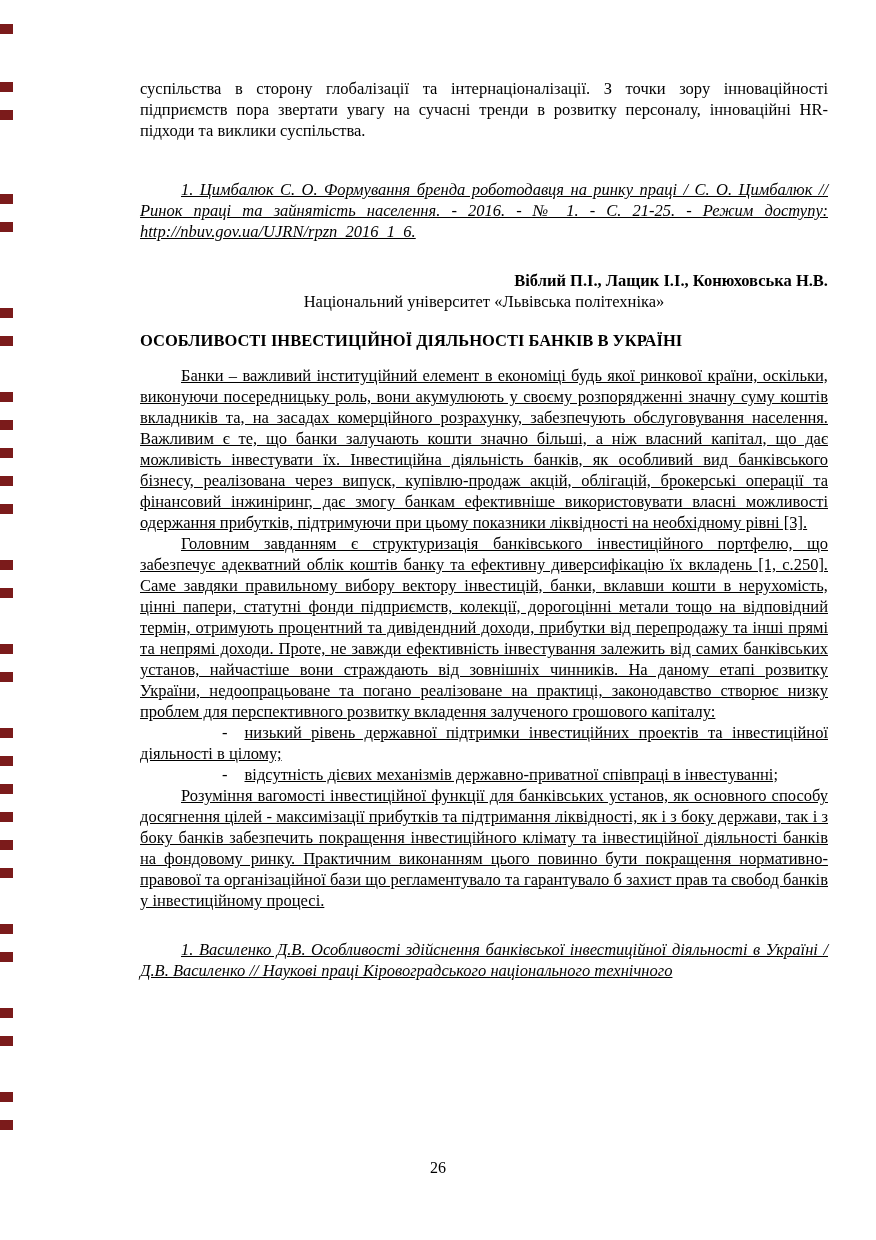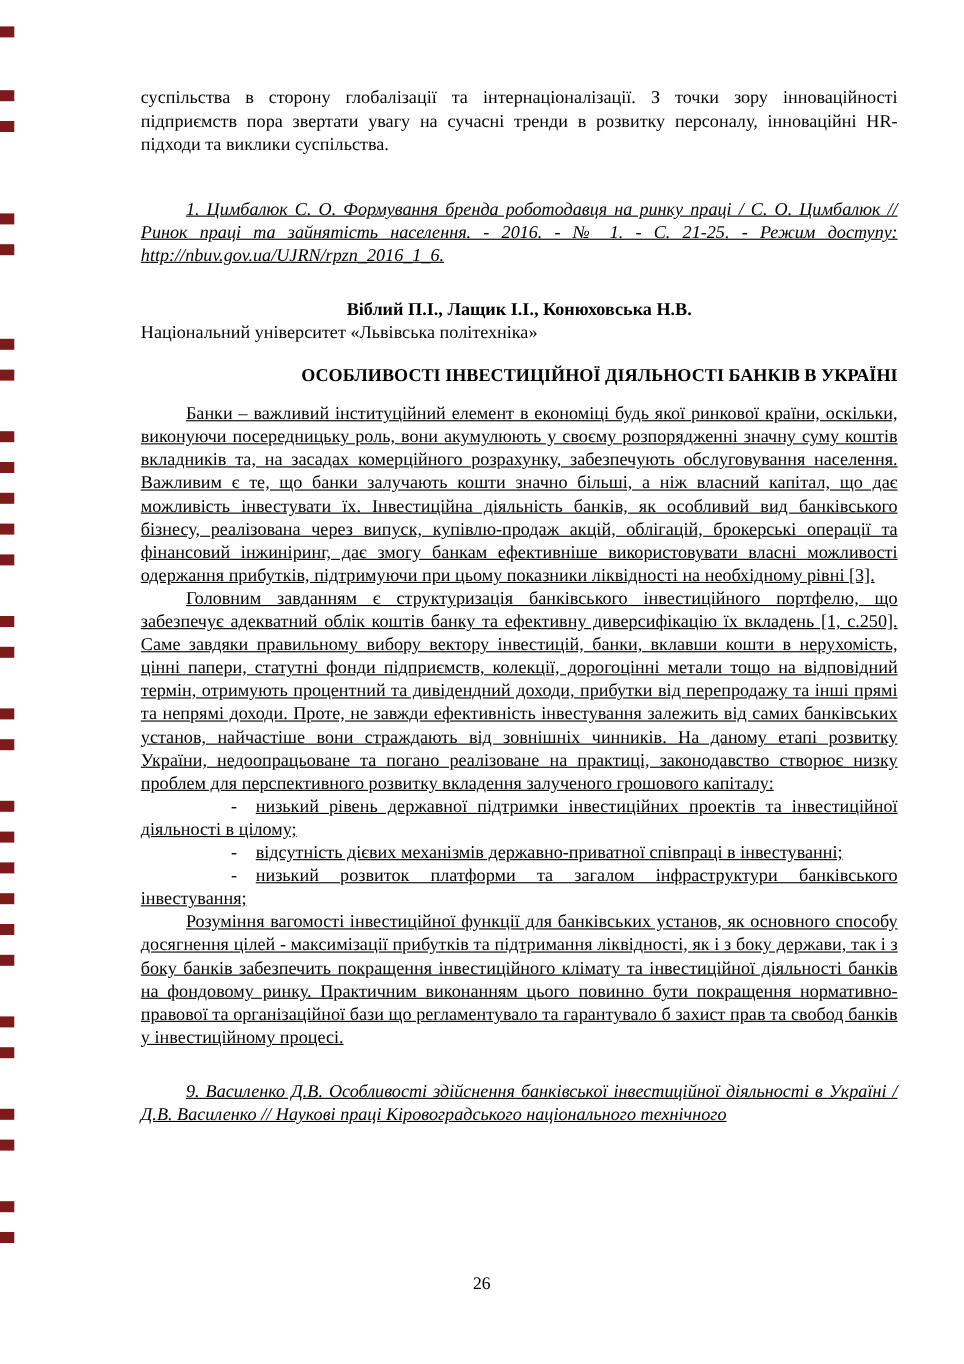--- a/index.html
+++ b/index.html
@@ -8,46 +8,46 @@
     width: 876px;
     height: 1240px;
     position: relative;
     overflow: hidden;
     background: #ffffff;
     color: #000000;
     font-family: "Liberation Serif", "DejaVu Serif", serif;
   }
   .content {
     position: absolute;
-    left: 128px;
+    left: 140px;
     top: 78px;
     width: 688px;
   }
   .body {
     font-size: 16.5px;
     line-height: 21px;
     text-align: justify;
     margin: 0;
   }
   .indent { text-indent: 41px; text-decoration: underline; }
   .ref {
     font-style: italic;
     margin-top: 38px;
   }
   .authors {
     font-weight: bold;
-    text-align: center;
+    text-align: right;
     margin-top: 28px;
   }
-  .affiliation { text-align: left; }
+  .affiliation { text-align: center; }
   .title {
     font-size: 16.5px;
     line-height: 21px;
     font-weight: bold;
-    text-align: right;
+    text-align: left;
     margin: 18px 0 14px 0;
   }
   .list-item .dash {
     display: inline-block;
     margin-right: 17px;
   }
   .bottom-ref { margin-top: 28px; }
   .page-number {
     position: absolute;
     top: 1158px;
@@ -117,21 +117,20 @@
 
   <p class="body indent">Банки – важливий інституційний елемент в економіці будь якої ринкової країни, оскільки, виконуючи посередницьку роль, вони акумулюють у своєму розпорядженні значну суму коштів вкладників та, на засадах комерційного розрахунку, забезпечують обслуговування населення. Важливим є те, що банки залучають кошти значно більші, а ніж власний капітал, що дає можливість інвестувати їх. Інвестиційна діяльність банків, як особливий вид банківського бізнесу, реалізована через випуск, купівлю-продаж акцій, облігацій, брокерські операції та фінансовий інжиніринг, дає змогу банкам ефективніше використовувати власні можливості одержання прибутків, підтримуючи при цьому показники ліквідності на необхідному рівні [3].</p>
 
   <p class="body indent">Головним завданням є структуризація банківського інвестиційного портфелю, що забезпечує адекватний облік коштів банку та ефективну диверсифікацію їх вкладень [1, с.250]. Саме завдяки правильному вибору вектору інвестицій, банки, вклавши кошти в нерухомість, цінні папери, статутні фонди підприємств, колекції, дорогоцінні метали тощо на відповідний термін, отримують процентний та дивідендний доходи, прибутки від перепродажу та інші прямі та непрямі доходи. Проте, не завжди ефективність інвестування залежить від самих банківських установ, найчастіше вони страждають від зовнішніх чинників. На даному етапі розвитку України, недоопрацьоване та погано реалізоване на практиці, законодавство створює низку проблем для перспективного розвитку вкладення залученого грошового капіталу:</p>
 
 
   <p class="body indent list-item"><span class="dash">-</span><span>низький рівень державної підтримки інвестиційних проектів та інвестиційної діяльності в цілому;</span></p>
 
   <p class="body indent list-item"><span class="dash">-</span><span>відсутність дієвих механізмів державно-приватної співпраці в інвестуванні;</span></p>
 
-  <p class="body indent list-item"><span class="dash">-</span><span>низький розвиток платформи та загалом інфраструктури банківського інвестування;</span></p>
 
   <p class="body indent">Розуміння вагомості інвестиційної функції для банківських установ, як основного способу досягнення цілей - максимізації прибутків та підтримання ліквідності, як і з боку держави, так і з боку банків забезпечить покращення інвестиційного клімату та інвестиційної діяльності банків на фондовому ринку. Практичним виконанням цього повинно бути покращення нормативно-правової та організаційної бази що регламентувало та гарантувало б захист прав та свобод банків у інвестиційному процесі.</p>
 
-  <p class="body indent ref bottom-ref">9. Василенко Д.В. Особливості здійснення банківської інвестиційної діяльності в Україні / Д.В. Василенко // Наукові праці Кіровоградського національного технічного</p>
+  <p class="body indent ref bottom-ref">1. Василенко Д.В. Особливості здійснення банківської інвестиційної діяльності в Україні / Д.В. Василенко // Наукові праці Кіровоградського національного технічного</p>
 
 </div>
 
 <div class="page-number">26</div>
 
 </body></html>

